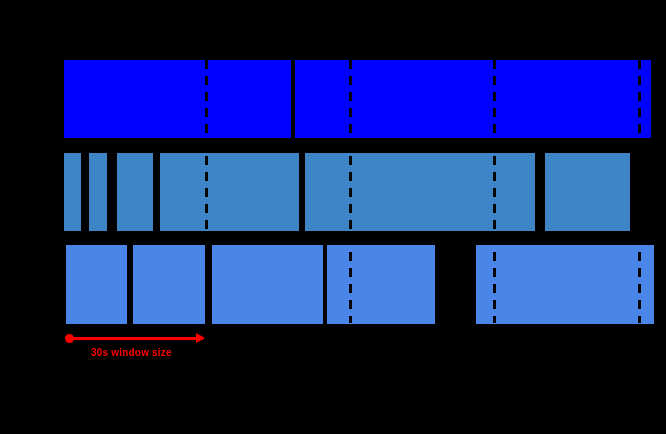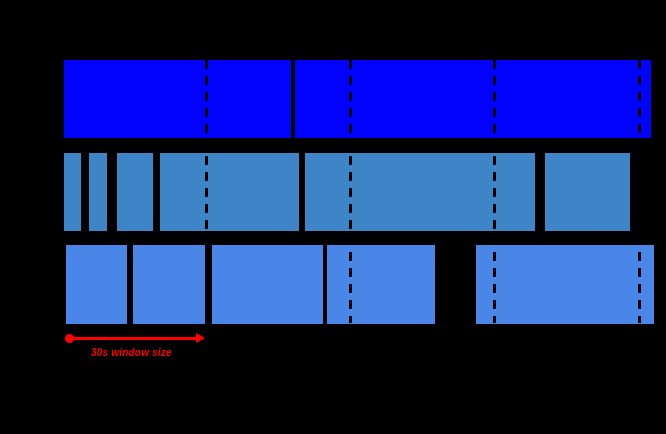--- a/index.html
+++ b/index.html
@@ -38,21 +38,20 @@
     height: 0;
     z-index: 6;
   }
   .window-label {
     position: absolute;
     font-weight: bold;
     font-size: 10px;
     letter-spacing: 0.2px;
     white-space: nowrap;
     z-index: 6;
-    font-style: italic;
   }
 </style>
 </head>
 <body>
 
 <div class="figure">
   <span class="window-label" style="left: 91px; top: 347px; color: rgb(255, 0, 0);">30s window size</span>
 <div class="bar" style="left: 64px; top: 60px; width: 227px; height: 78px; background: rgb(1, 1, 255);"></div>
     <div class="bar" style="left: 295px; top: 60px; width: 356px; height: 78px; background: rgb(1, 1, 255);"></div>
     <div class="bar" style="left: 64px; top: 153px; width: 17px; height: 78px; background: rgb(61, 133, 198);"></div>

